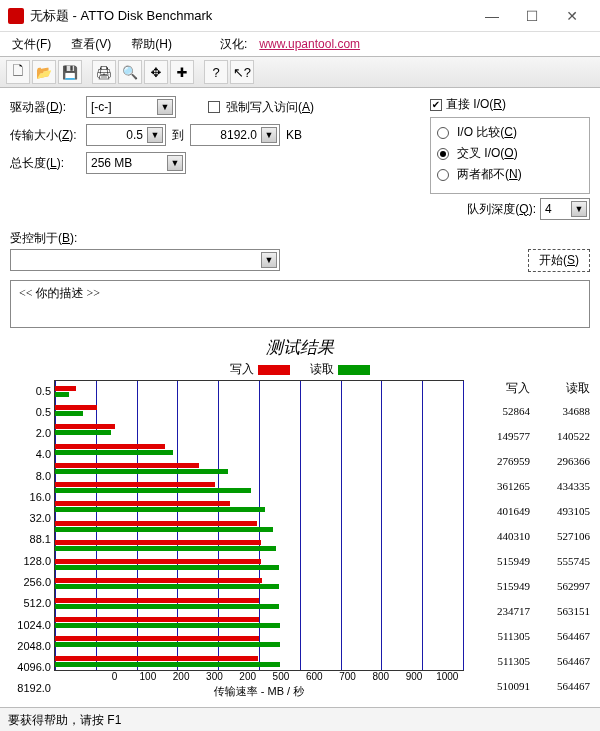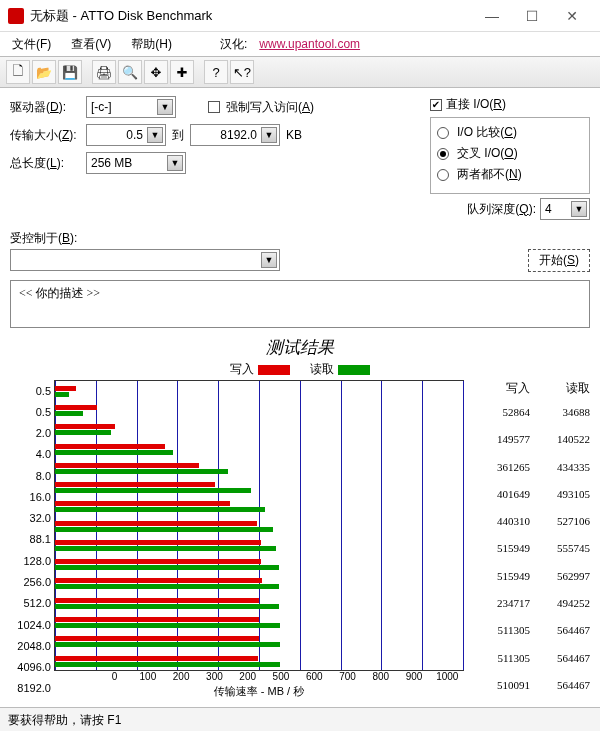--- a/index.html
+++ b/index.html
@@ -296,20 +296,24 @@
         <div id="data-rows" style="flex:1;display:flex;flex-direction:column">
             <div class="data-row">
               <span>52864</span>
               <span>34688</span>
             </div>
             <div class="data-row">
               <span>149577</span>
               <span>140522</span>
             </div>
             <div class="data-row">
+              <span>276959</span>
+              <span>296366</span>
+            </div>
+            <div class="data-row">
               <span>361265</span>
               <span>434335</span>
             </div>
             <div class="data-row">
               <span>401649</span>
               <span>493105</span>
             </div>
             <div class="data-row">
               <span>440310</span>
               <span>527106</span>
@@ -317,21 +321,21 @@
             <div class="data-row">
               <span>515949</span>
               <span>555745</span>
             </div>
             <div class="data-row">
               <span>515949</span>
               <span>562997</span>
             </div>
             <div class="data-row">
               <span>234717</span>
-              <span>494252</span>
+              <span>563151</span>
             </div>
             <div class="data-row">
               <span>511305</span>
               <span>564467</span>
             </div>
             <div class="data-row">
               <span>511305</span>
               <span>564467</span>
             </div>
             <div class="data-row">

